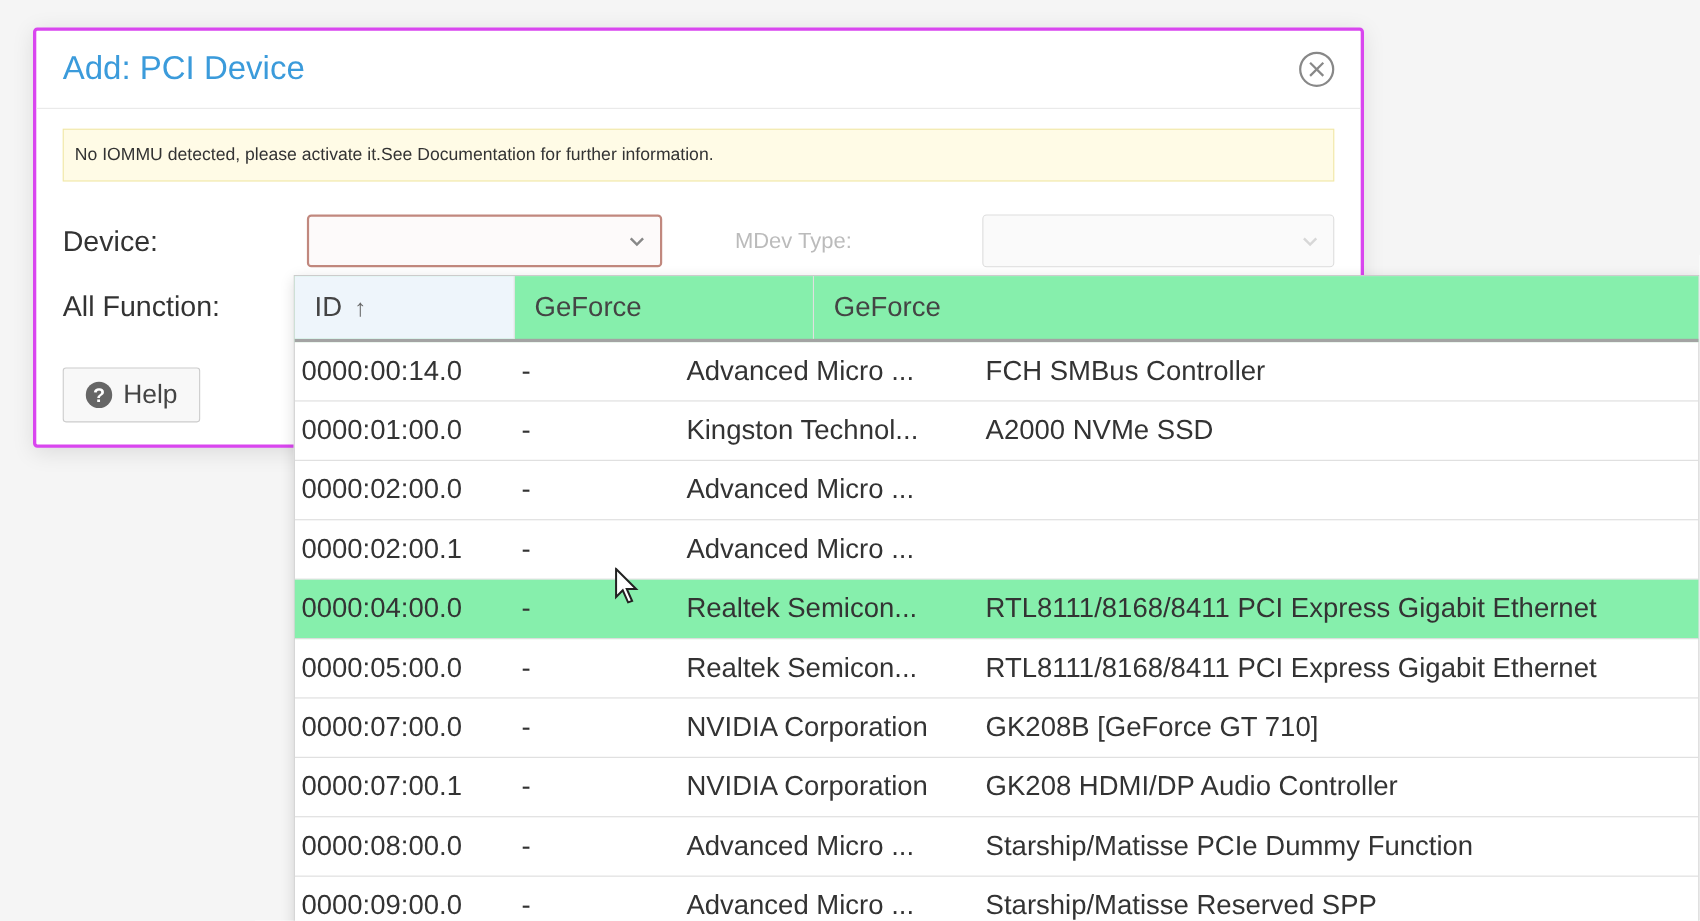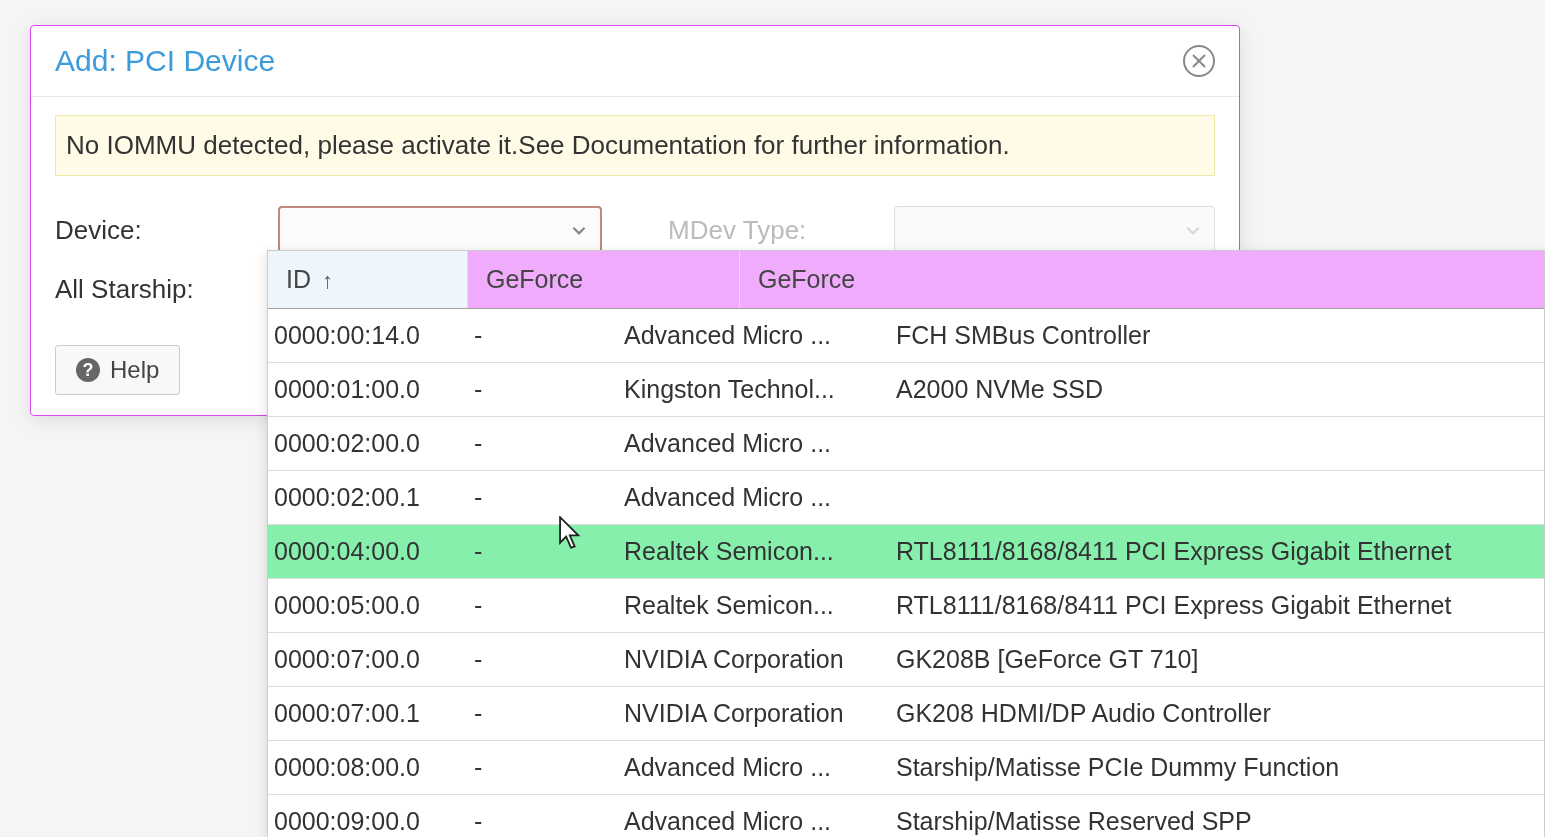--- a/index.html
+++ b/index.html
@@ -14,21 +14,21 @@
       height: 837px;
       position: relative;
       overflow: hidden;
     }
     .dialog {
       position: absolute;
       left: 30px;
       top: 25px;
       width: 1210px;
       background: #ffffff;
-      border: 1px solid #d946ef;
+      border: 3px solid #d946ef;
       border-radius: 4px;
       box-shadow: 0 4px 20px rgba(0,0,0,0.1);
     }
     .dialog-header {
       display: flex;
       justify-content: space-between;
       align-items: center;
       padding: 18px 24px;
       border-bottom: 1px solid #e8e8e8;
     }
@@ -50,21 +50,21 @@
     }
     .close-btn svg {
       width: 16px;
       height: 16px;
     }
     .warning-bar {
       background: #fffbe6;
       border: 1px solid #f0e8a8;
       margin: 18px 24px 0 24px;
       padding: 14px 10px;
-      font-size: 26px;
+      font-size: 16px;
       color: #333;
     }
     .form-row {
       display: flex;
       align-items: center;
       padding: 0 24px;
       margin-top: 30px;
       position: relative;
       gap: 26px;
     }
@@ -83,21 +83,21 @@
       align-items: center;
       justify-content: flex-end;
       padding-right: 12px;
       cursor: pointer;
     }
     .combo svg {
       width: 18px;
       height: 18px;
     }
     .mdev-label {
-      font-size: 26px;
+      font-size: 20px;
       color: #bbb;
       margin-left: 40px;
       width: 215px;
     }
     .combo-disabled {
       width: 345px;
       height: 48px;
       border: 1px solid #ddd;
       border-radius: 4px;
       background: #fafafa;
@@ -151,22 +151,22 @@
       position: absolute;
       left: 267px;
       top: 250px;
       width: 1278px;
       background: #fff;
       border: 1px solid #ccc;
       box-shadow: 0 4px 12px rgba(0,0,0,0.15);
     }
     .table-header {
       display: flex;
-      background: #f0abfc;
-      border-bottom: 1px solid #a3a3a3;
+      background: #86efac;
+      border-bottom: 3px solid #a3a3a3;
     }
     .th {
       padding: 14px 18px;
       font-size: 25px;
       color: #444;
       border-right: 1px solid #e0e0e0;
       white-space: nowrap;
       overflow: hidden;
       text-overflow: ellipsis;
     }
@@ -233,21 +233,21 @@
     </div>
     <div class="mdev-label">MDev Type:</div>
     <div class="combo-disabled">
       <svg viewBox="0 0 16 16">
         <polyline points="3,6 8,11 13,6" fill="none" stroke="#888" stroke-width="2"></polyline>
       </svg>
     </div>
   </div>
 
   <div class="second-row">
-    <div class="form-label">All Starship:</div>
+    <div class="form-label">All Function:</div>
   </div>
 
   <div class="help-area">
     <button class="help-btn">
       <span class="q-icon">?</span>
       <span>Help</span>
     </button>
   </div>
 </div>
 

